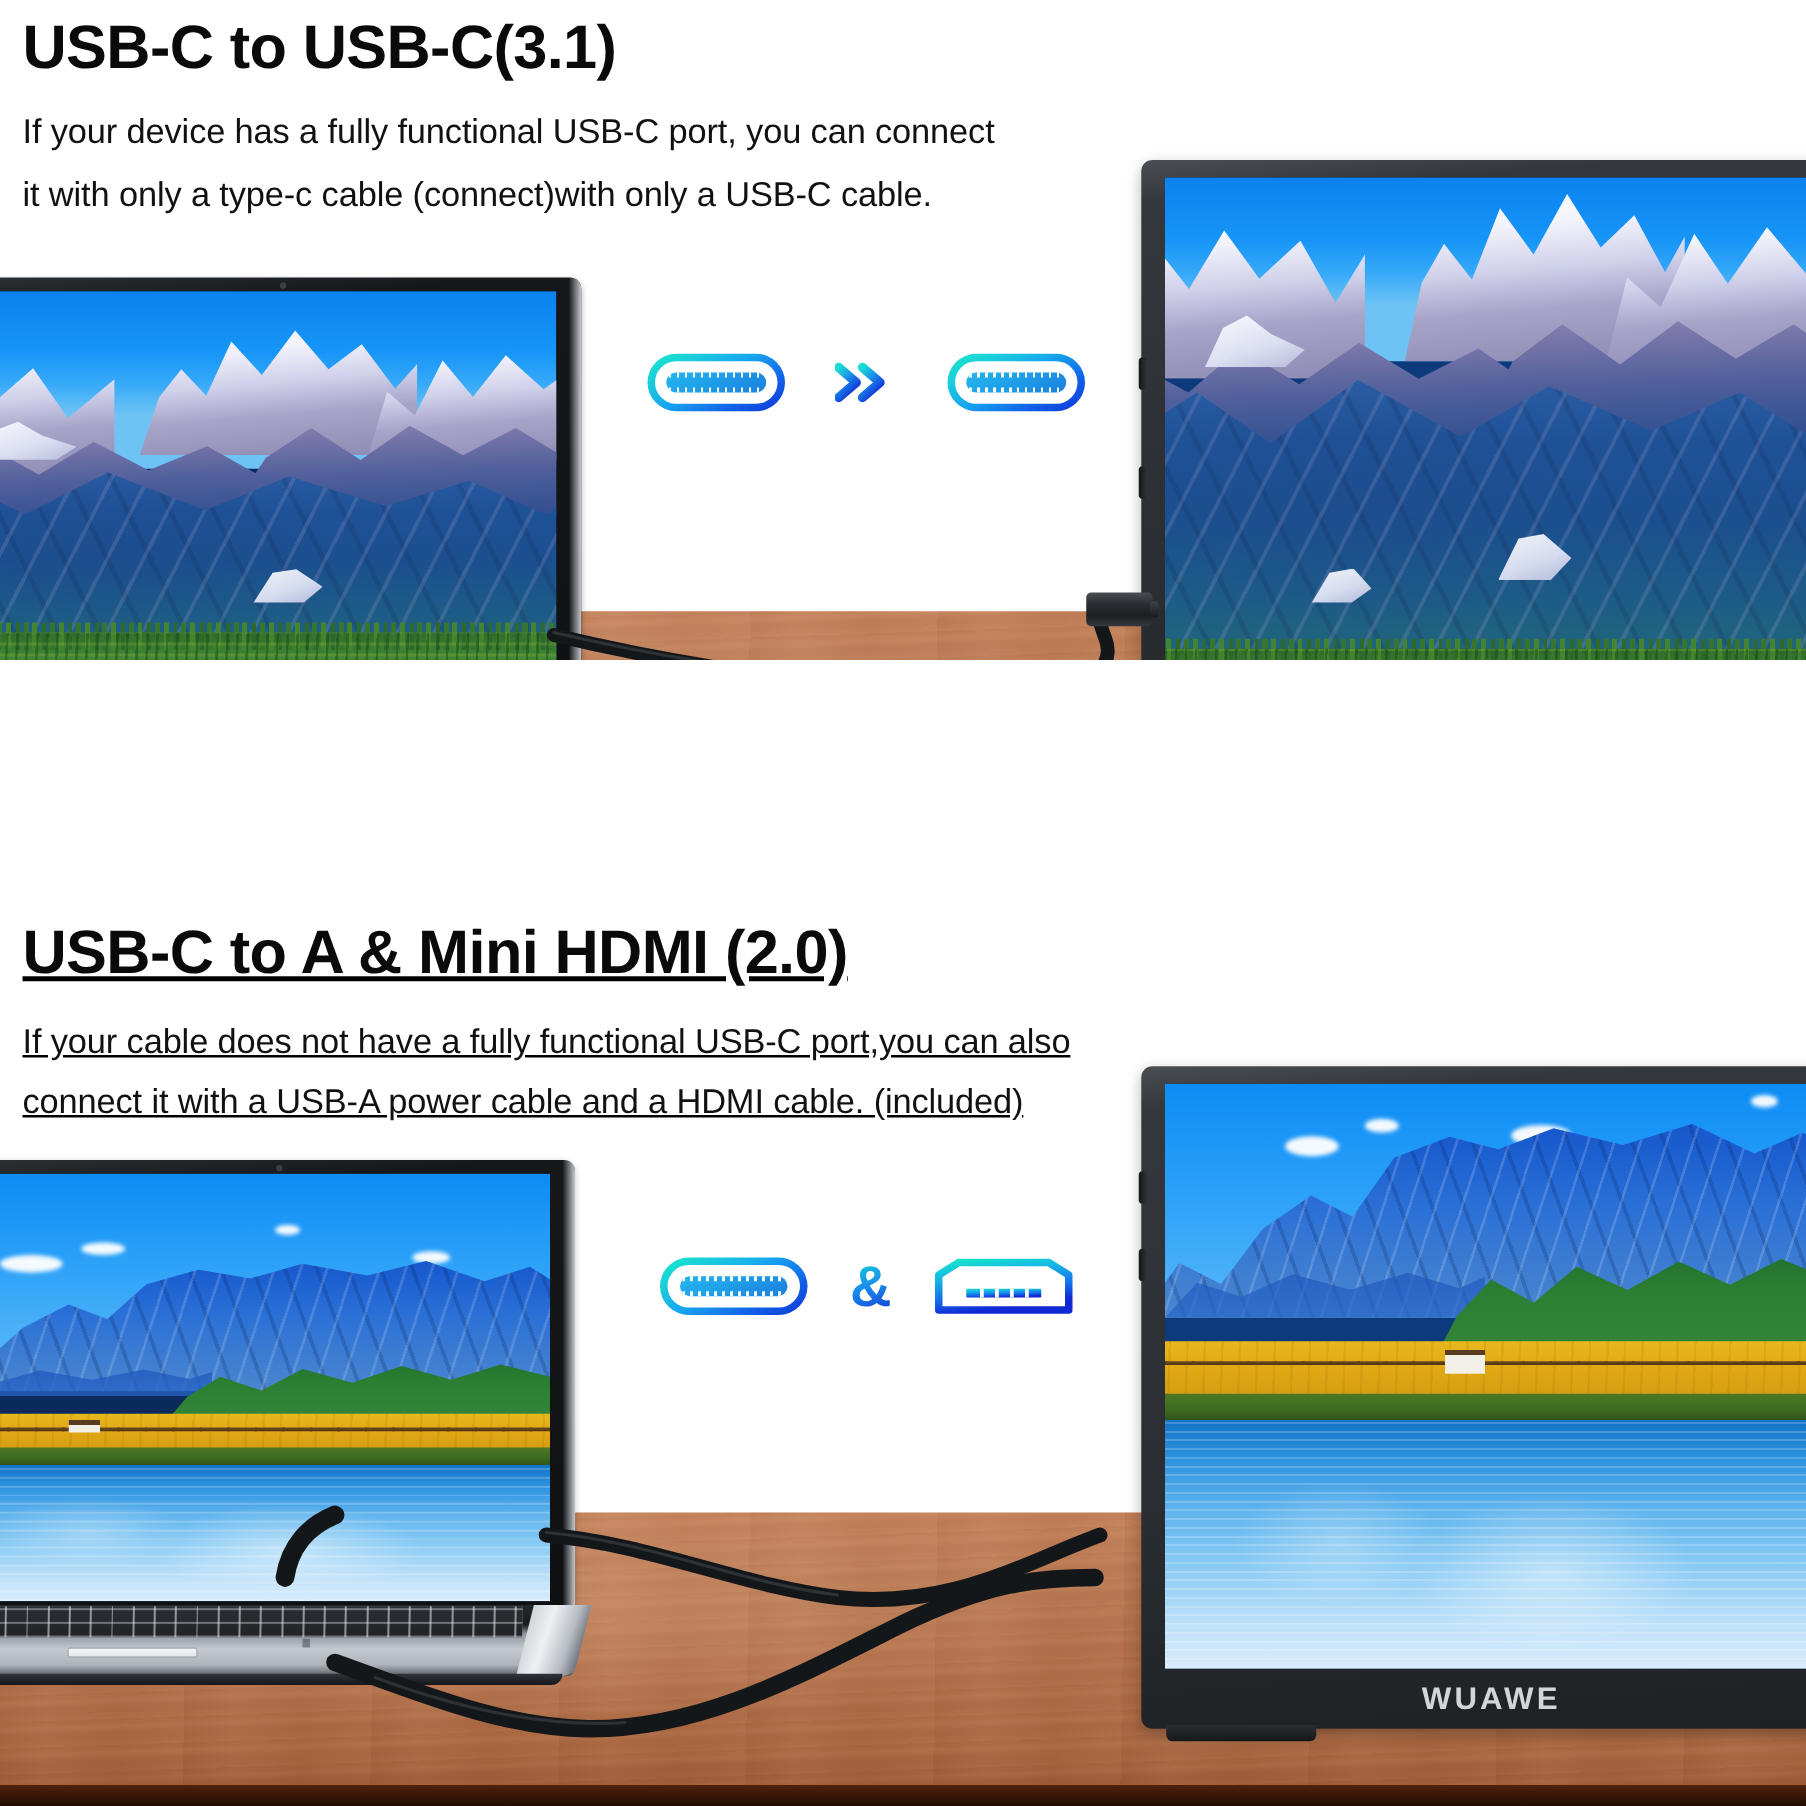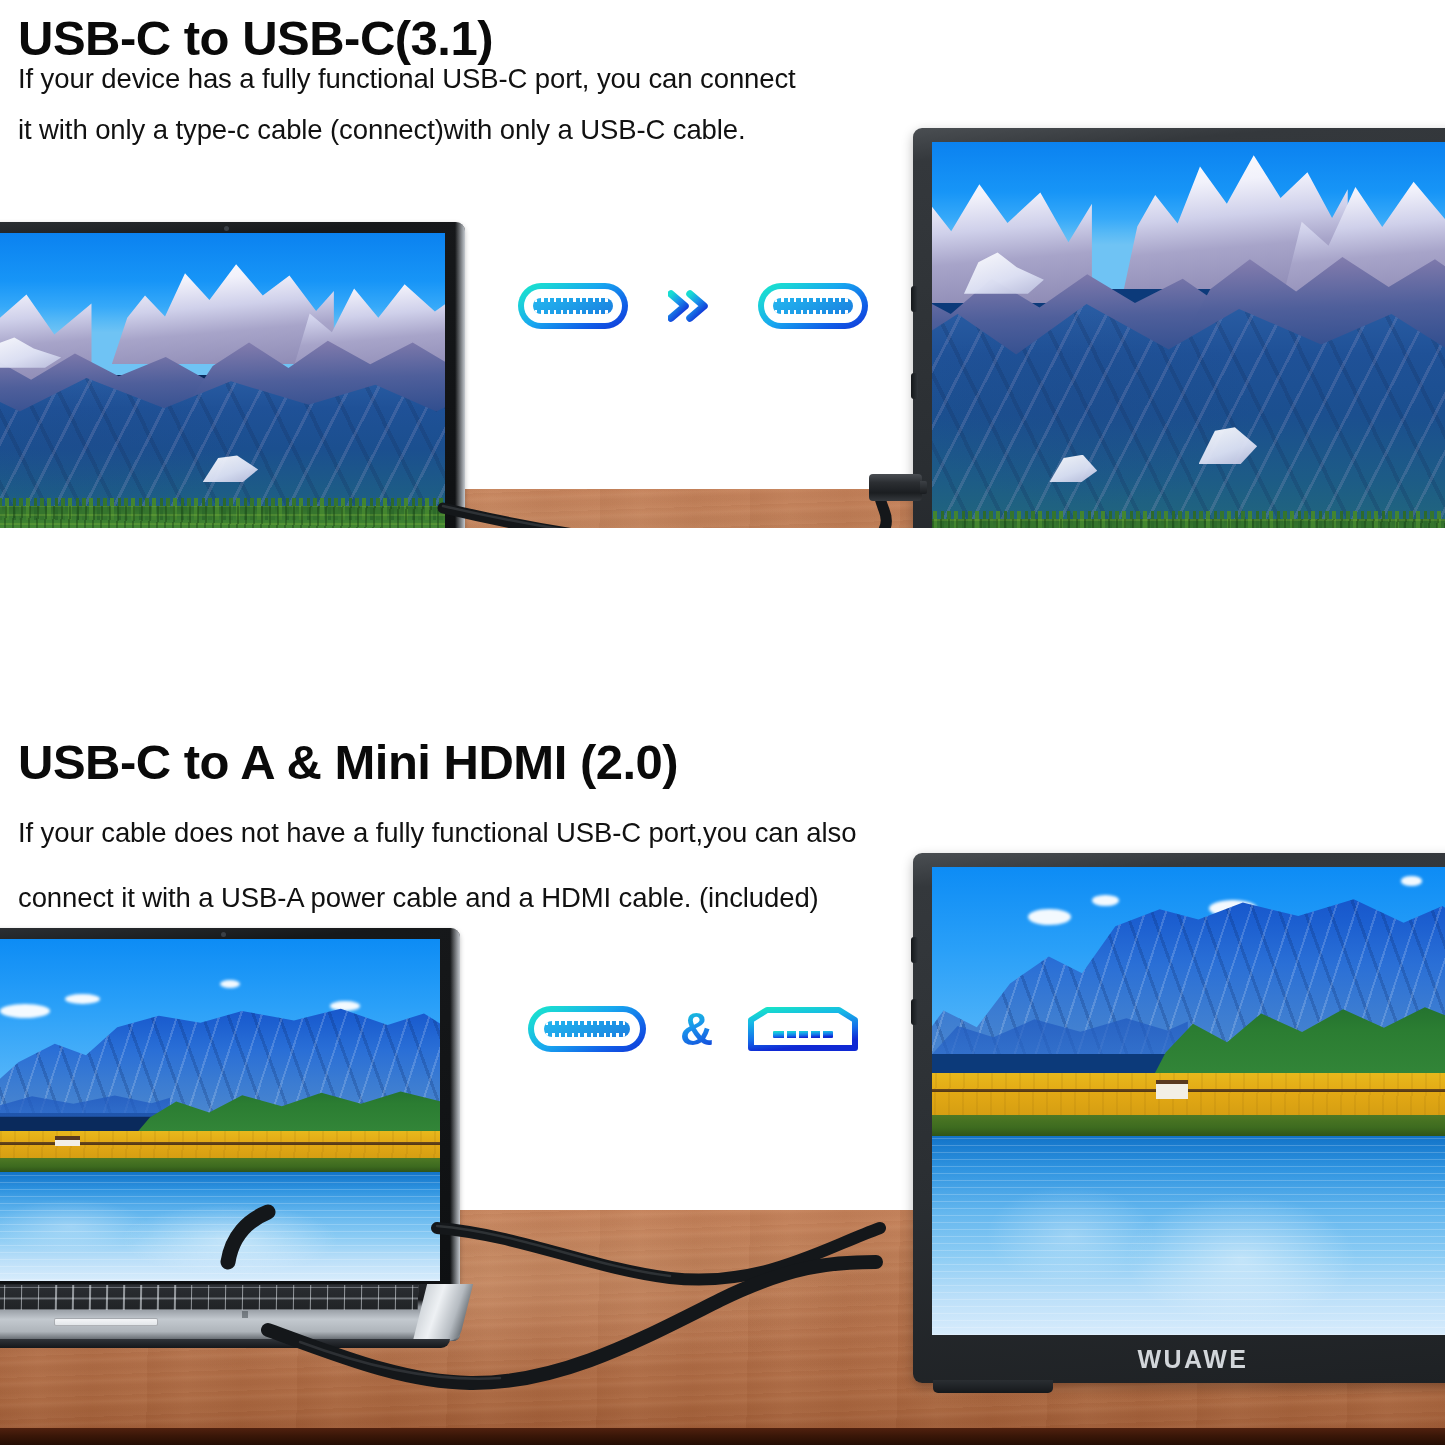--- a/index.html
+++ b/index.html
@@ -16,25 +16,25 @@
   
   .text-block { position:absolute; left:18px; top:12px; z-index:40; }
   .heading {
     font-size:49px; font-weight:bold; color:#0a0a0a;
     letter-spacing:-0.5px; line-height:1.08; white-space:nowrap;
   }
   .body-line {
     font-size:27.5px; color:#111; line-height:1.0;
     white-space:nowrap; letter-spacing:-0.1px;
   }
-  .body-line.l1 { }
+  .body-line.l1 { margin-top:26px; }
   .body-line.l2 { margin-top:24px; }
-  #section-2 .text-block { top:14px; }
+  #section-2 .text-block { top:14px;text-decoration:underline; }
   #section-2 .body-line.l1 { margin-top:30px; }
-  #section-2 .body-line.l2 { margin-top:38px; }
+  #section-2 .body-line.l2 { margin-top:21px; }
 
   
   .desk { position:absolute; left:0; width:1445px; z-index:5; }
   .desk-top {
     position:absolute; left:0; width:100%; height:100%;
     background:
       repeating-linear-gradient(178deg,
         rgba(120,70,40,0.055) 0px, rgba(120,70,40,0.0) 3px,
         rgba(255,225,195,0.05) 6px, rgba(120,70,40,0.045) 11px,
         rgba(90,50,25,0.03) 15px, rgba(255,225,195,0.03) 21px),

